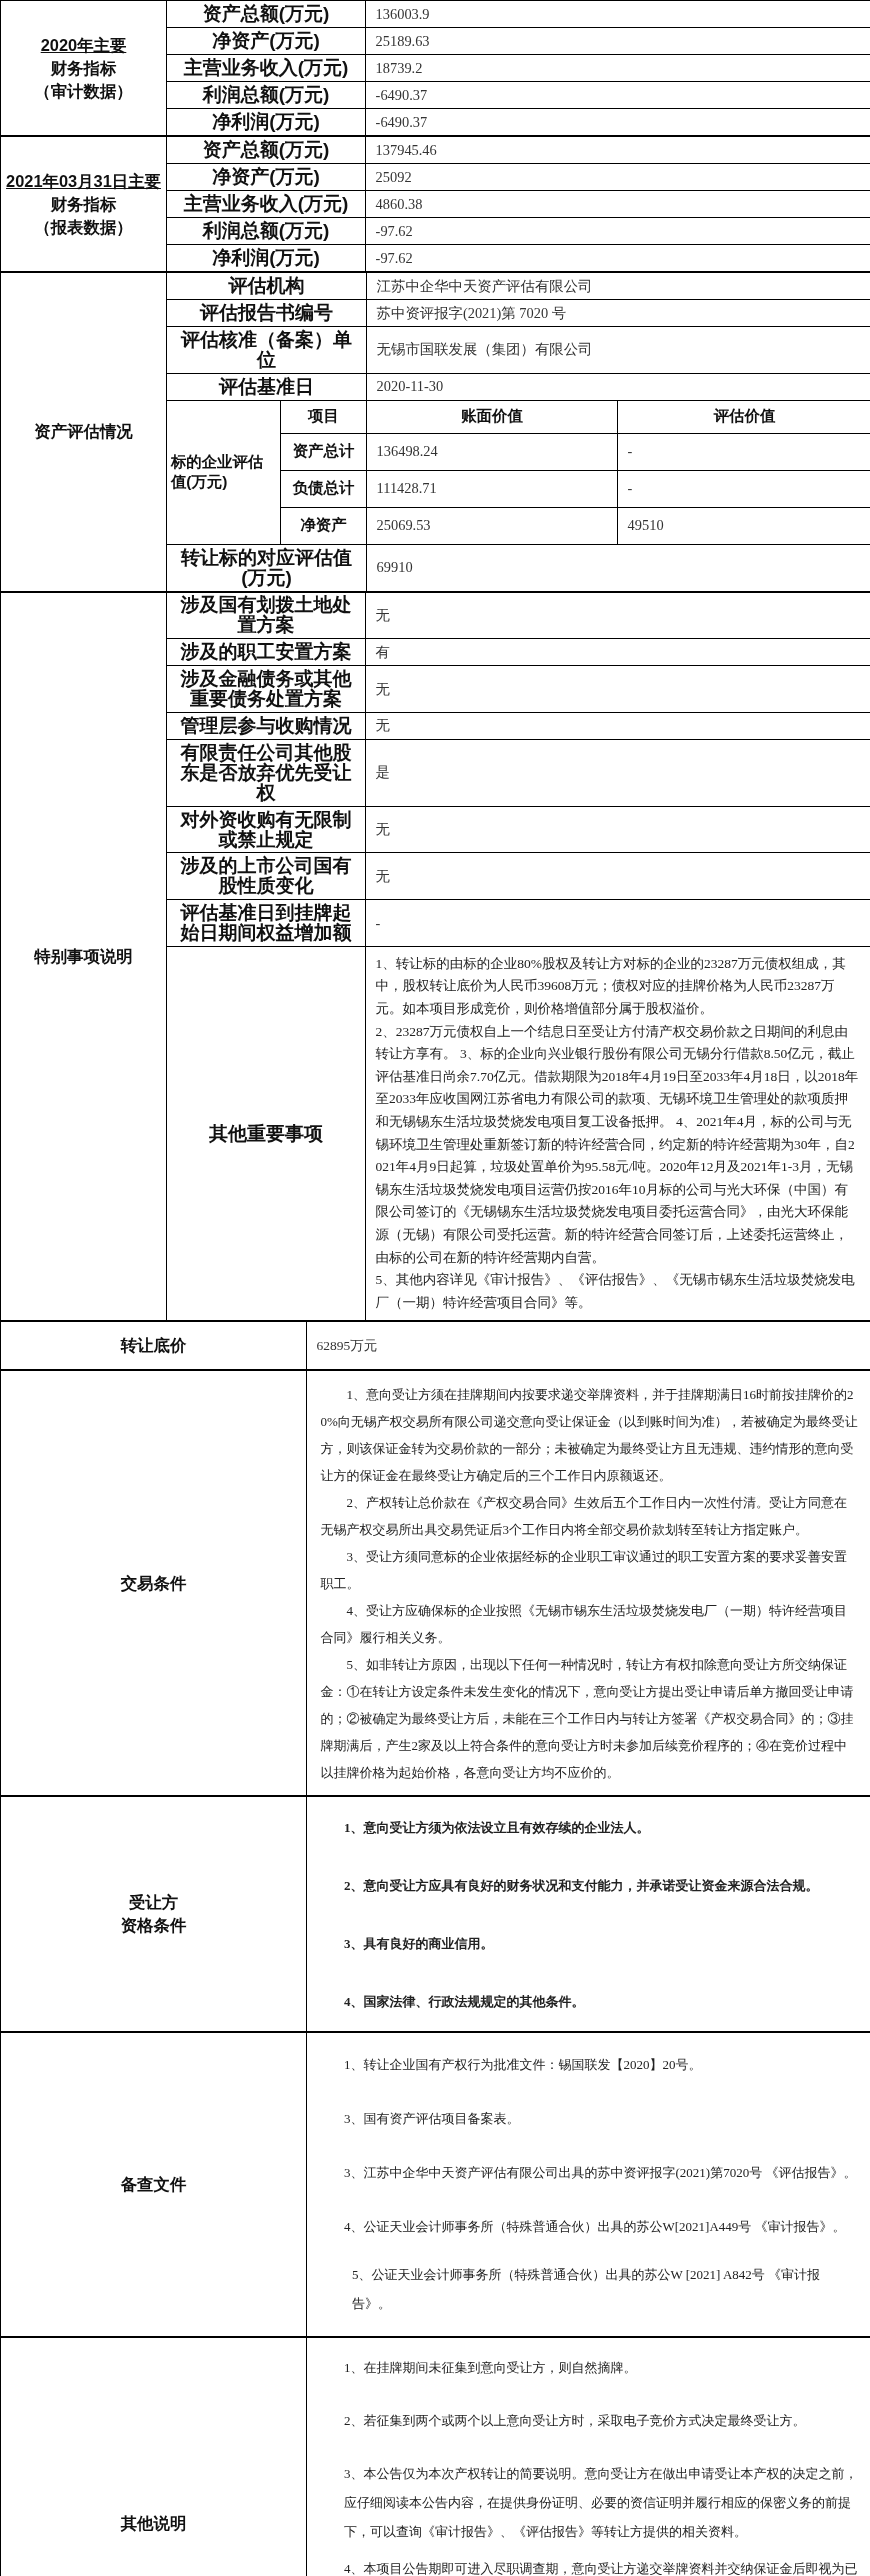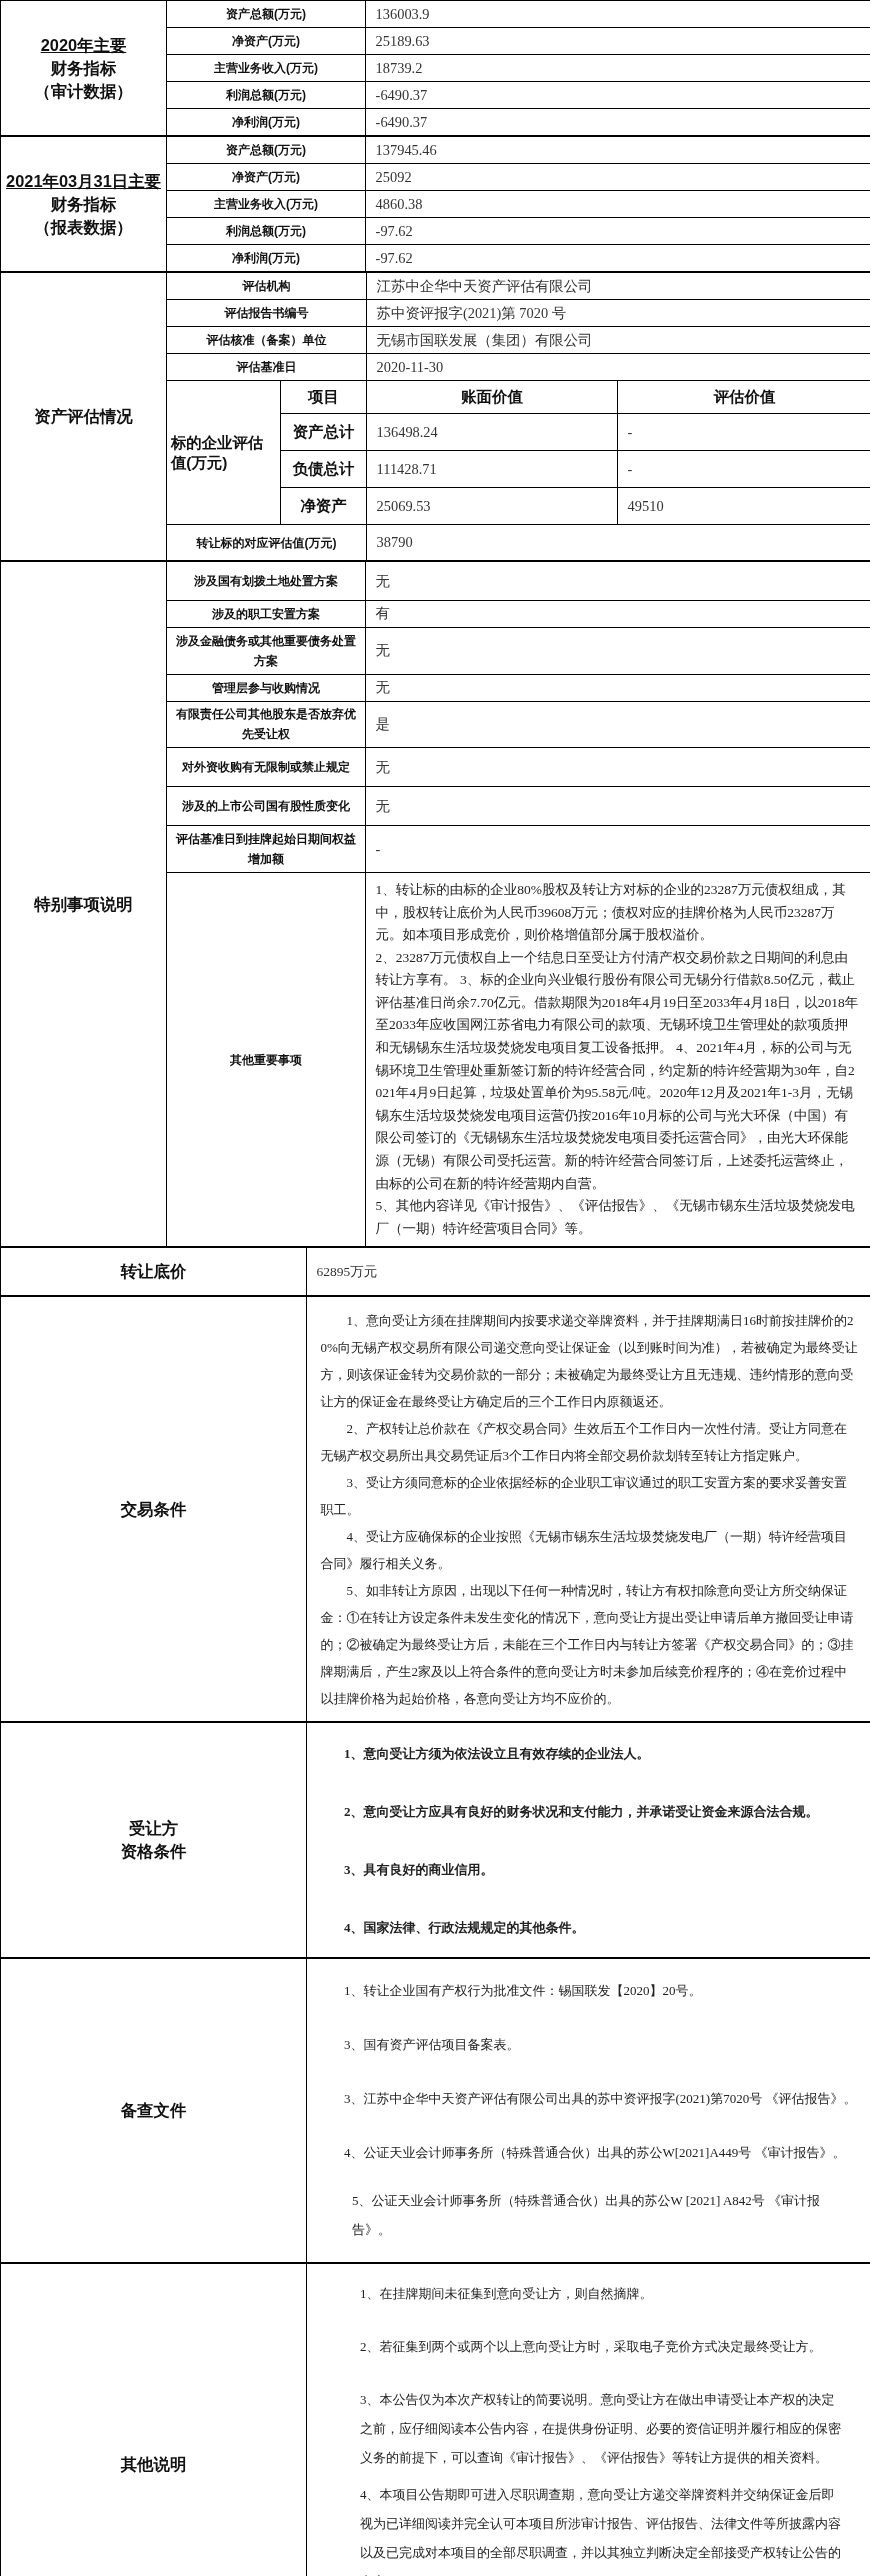--- a/index.html
+++ b/index.html
@@ -6,41 +6,41 @@
   .page{position:relative;width:871px;background:#fff;color:#222;
         font-family:"Liberation Serif","DejaVu Serif",serif;}
   table{border-collapse:collapse;width:871px;table-layout:fixed;}
   td{border:1px solid #000;vertical-align:middle;word-break:break-all;}
   
   .sec,.fl,.fl2,.fl3,.hd{
     font-family:"Liberation Sans","DejaVu Sans",sans-serif;
     font-weight:bold;text-align:center;color:#111;
   }
   .sec{font-size:16.4px;line-height:23px;}
-  .fl{font-size:12px;line-height:20px;padding:2.9px 5.8px;}
+  .fl{font-size:19px;line-height:20px;padding:2.9px 5.8px;}
   .fl2{font-size:15.4px;line-height:20px;padding:1.9px 3.9px;text-align:left;}
   .fl3{font-size:15.4px;padding:1.9px 3.9px;}
   .hd{font-size:15.4px;}
   .u{text-decoration:underline;}
   
   .val{font-size:14.4px;color:#333;padding:1.9px 9.6px;text-align:left;}
   .txt{font-size:13.5px;color:#222;line-height:22.6px;padding:5.8px 9.6px;text-align:left;}
   .txt p{margin:0;}
   .blk{font-size:13px;color:#222;text-align:left;vertical-align:middle;}
   .cond{line-height:27px;padding:9.6px 11.6px 9.6px 13.5px;}
   .cond p{margin:0;text-indent:2em;}
   .qual{line-height:29px;padding:15.4px 11.6px 15.4px 37px;}
   .qual p{margin:0 0 29px;font-weight:bold;}
   .qual p:last-child{margin-bottom:0;}
   .docs{line-height:29px;padding:17.3px 11.6px 17.3px 37px;}
   .docs p{margin:0 0 25px;}
   .docs p:nth-child(4){margin-bottom:19px;}
   .docs p:last-child{margin-bottom:0;margin-left:8px;}
   .notes{line-height:29px;padding:15.4px 11.6px 15.4px 37px;}
-  .notes p{margin:0 16px 24px;}
+  .notes p{margin:0 0 24px;}
   .notes p:nth-child(3){margin-bottom:7.7px;}
   .notes p:last-child{margin-bottom:0;}
 </style>
 </head>
 <body>
 
 <div class="page">
 
   <table>
     <colgroup>
@@ -154,21 +154,21 @@
       <td class="val">111428.71</td>
       <td class="val">-</td>
     </tr>
     <tr style="height:37px">
       <td class="fl3">净资产</td>
       <td class="val">25069.53</td>
       <td class="val">49510</td>
     </tr>
     <tr style="height:36px">
       <td class="fl" colspan="2">转让标的对应评估值(万元)</td>
-      <td class="val" colspan="2">38790</td>
+      <td class="val" colspan="2">69910</td>
     </tr>
   </tbody>
     </table>
 
   <table>
     <colgroup>
         <col style="width:166px">
         <col style="width:199px">
         <col style="width:506px">
       </colgroup>

